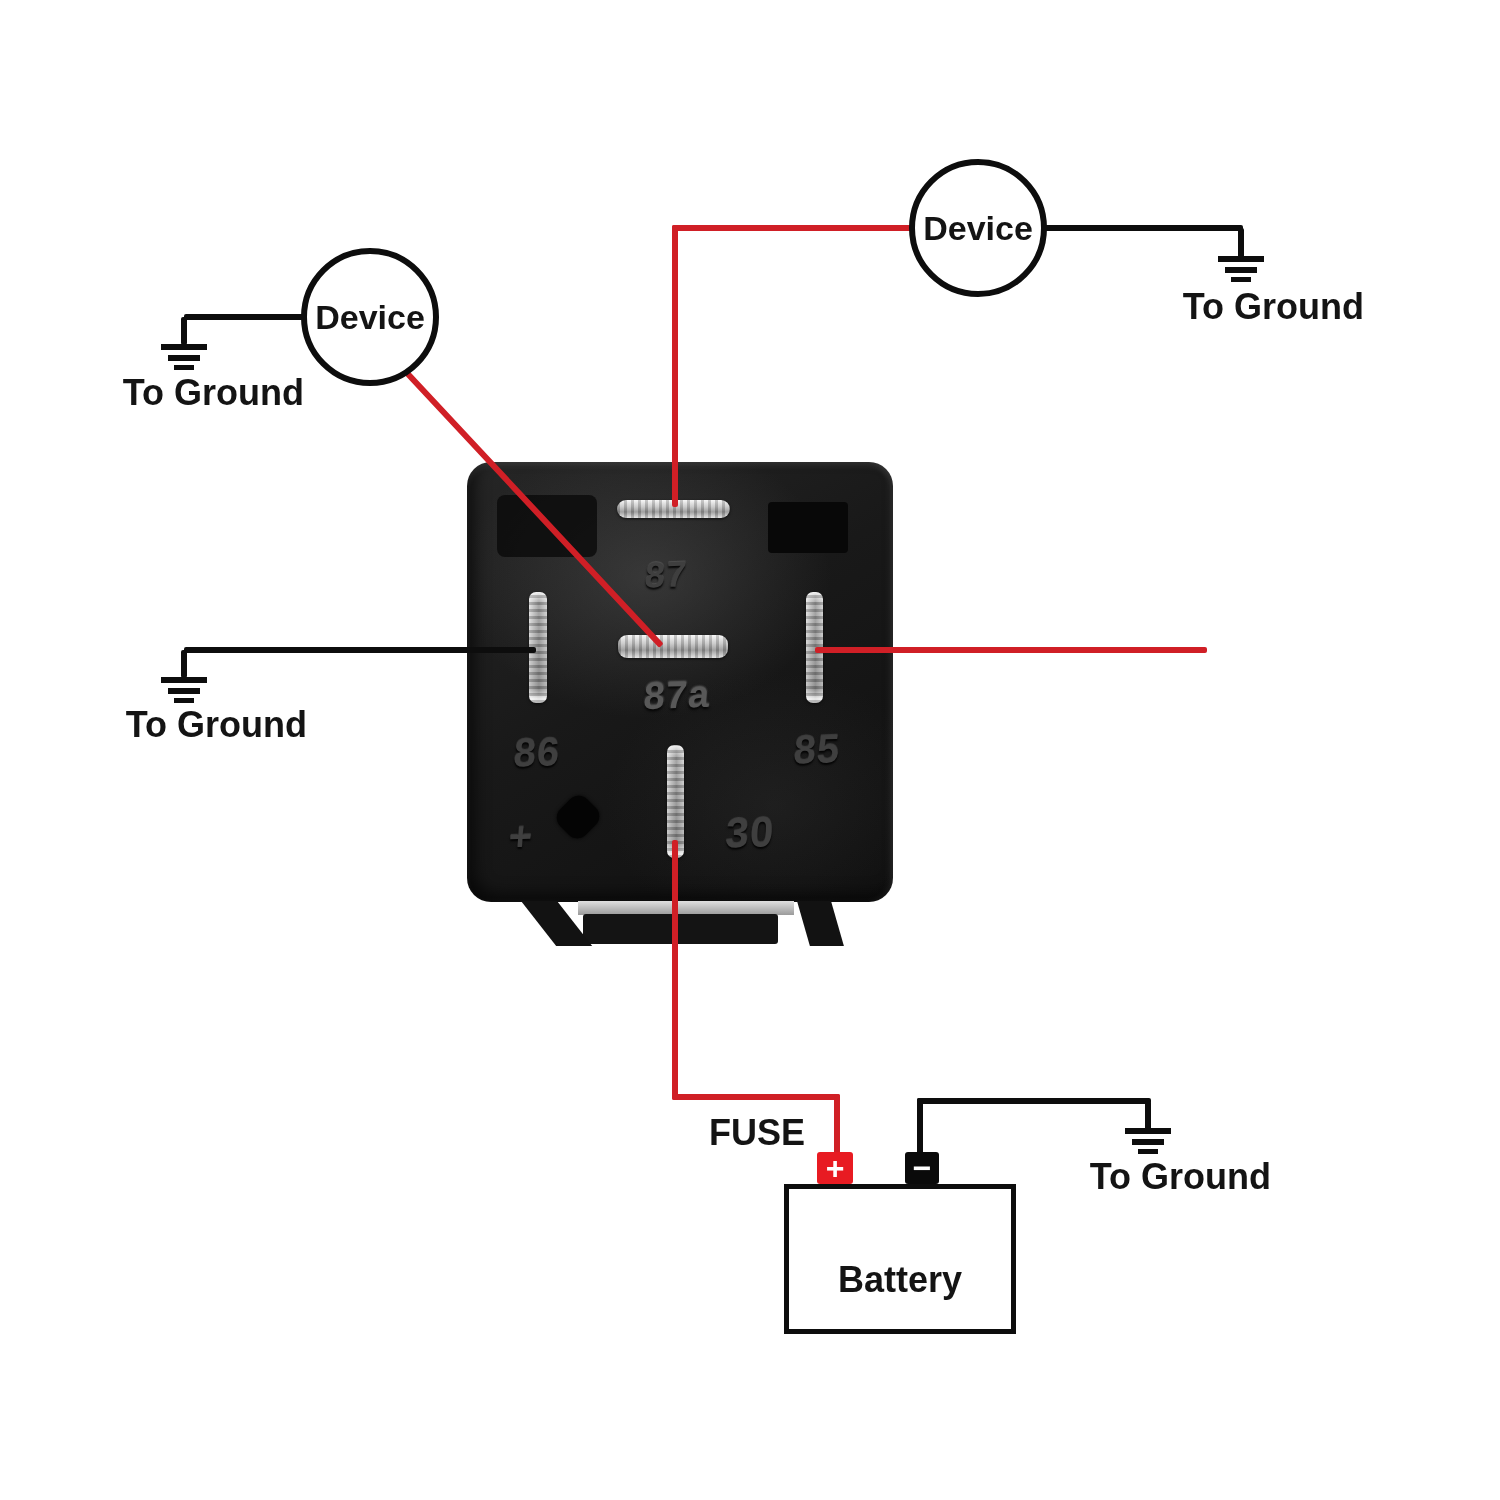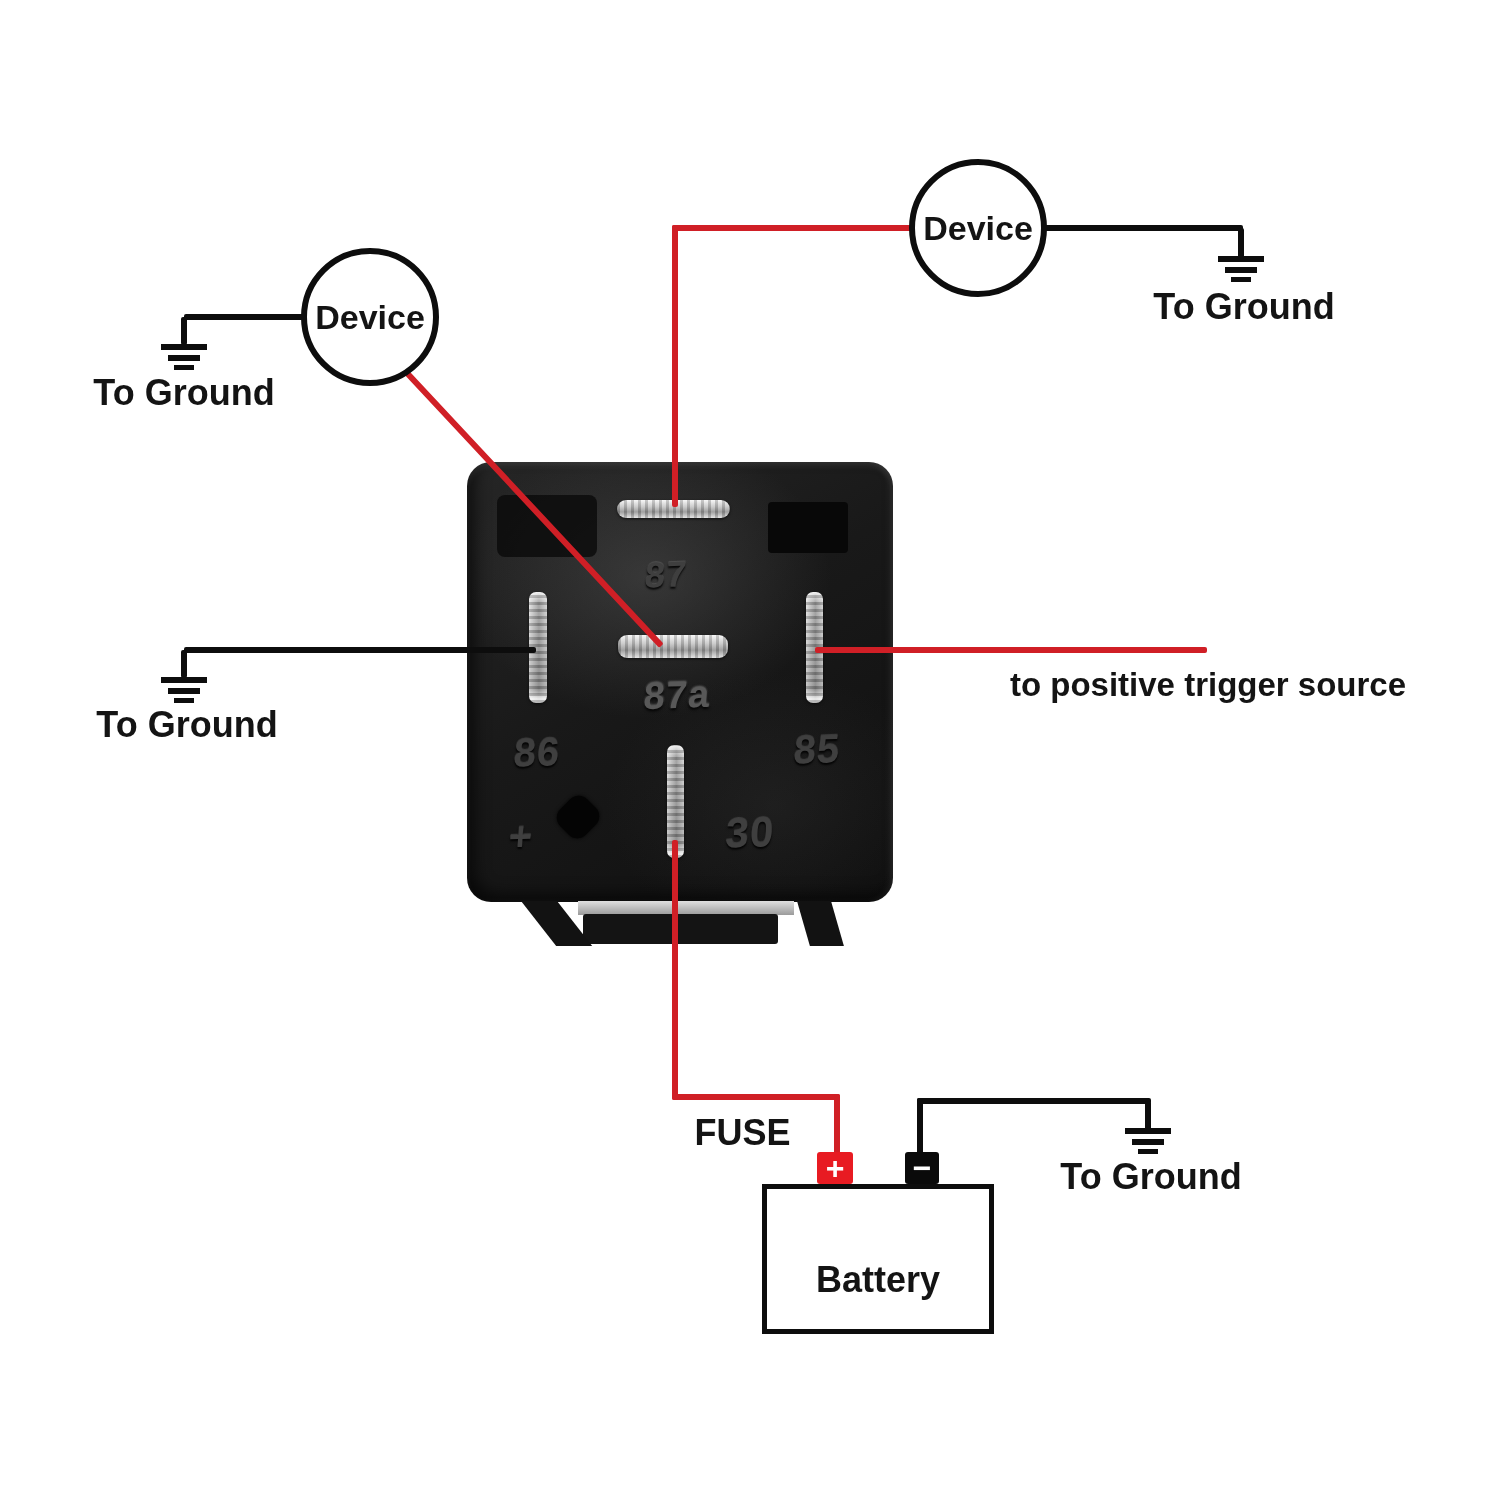--- a/index.html
+++ b/index.html
@@ -2,21 +2,21 @@
 <html><head>
 <meta charset="utf-8">
 <style>
   html,body{margin:0;padding:0;background:#ffffff;}
   #canvas{
     position:relative;width:1500px;height:1500px;background:#ffffff;overflow:hidden;
     font-family:"Liberation Sans",sans-serif;
   }
   .wire{position:absolute;background:#0d0d0d;border-radius:2px;}
   .wire.red{background:#d01f26;}
-  .lbl{position:absolute;font-weight:bold;color:#141414;text-align:center;}
+  .lbl{position:absolute;font-weight:bold;color:#141414;text-align:right;}
   .lbl.ground{font-size:36px;width:240px;}
   .gnd{position:absolute;width:46px;height:27px;}
   .gnd .b1,.gnd .b2,.gnd .b3{position:absolute;background:#0d0d0d;}
   .gnd .b1{left:0;top:0;width:46px;height:6px;}
   .gnd .b2{left:7px;top:11px;width:32px;height:6px;}
   .gnd .b3{left:13px;top:21px;width:20px;height:5px;}
   .device{
     position:absolute;width:126px;height:126px;border-radius:50%;
     border:6px solid #0d0d0d;background:#ffffff;
     display:flex;align-items:center;justify-content:center;
@@ -59,21 +59,21 @@
   }
   .emboss.bright{color:#585858;text-shadow:0 2px 3px rgba(0,0,0,.9), 0 -1px 2px rgba(170,170,170,.5);}
   .clover{position:absolute;left:93px;top:336px;width:36px;height:38px;background:#040404;border-radius:12px;transform:rotate(45deg);box-shadow:0 0 4px rgba(0,0,0,.8);}
   .bracket-strip{position:absolute;left:111px;top:439px;width:216px;height:14px;background:linear-gradient(180deg,#e0e0e0,#9b9b9b);}
   .bracket-bar{position:absolute;left:116px;top:452px;width:195px;height:30px;background:#141414;border-radius:3px;}
   .foot{position:absolute;top:439px;width:36px;height:45px;background:#121212;transform-origin:top left;}
   .foot.left{left:54px;transform:skewX(38deg);}
   .foot.right{left:330px;width:34px;transform:skewX(16deg);}
   
   #battery-box{
-    position:absolute;left:762px;top:1184px;width:232px;height:150px;background:#ffffff;
+    position:absolute;left:784px;top:1184px;width:232px;height:150px;background:#ffffff;
     border:5px solid #0d0d0d;display:flex;align-items:flex-end;justify-content:center;
     font-weight:bold;font-size:36px;color:#141414;padding-bottom:28px;box-sizing:border-box;
   }
   .terminal{
     position:absolute;top:1152px;width:36px;height:32px;border-radius:3px;
     display:flex;align-items:center;justify-content:center;
     color:#ffffff;font-weight:bold;font-size:32px;line-height:1;z-index:4;
   }
   #term-pos{left:817px;background:#e81b22;}
   #term-neg{left:905px;width:34px;background:#0a0a0a;}
@@ -140,21 +140,20 @@
   <div class="wire z5" style="left:184px;top:647px;width:352px;height:6px;"></div>
   <div class="wire" style="left:181px;top:650px;width:6px;height:28px;"></div>
   <div class="gnd" style="left:161px;top:677px;">
     <div class="b1"></div>
     <div class="b2"></div>
     <div class="b3"></div>
   </div>
   <div class="lbl ground" style="left:67px;top:704px;">To Ground</div>
 
   <div class="wire red z5" style="left:815px;top:647px;width:392px;height:6px;"></div>
-  <div class="lbl" style="left:992px;top:666px;width:432px;font-size:33px;">to positive trigger source</div>
 
   <div class="wire red z5" style="left:672px;top:840px;width:6px;height:260px;"></div>
   <div class="wire red" style="left:672px;top:1094px;width:168px;height:6px;"></div>
   <div class="wire red" style="left:834px;top:1094px;width:6px;height:60px;"></div>
   <div class="lbl" style="left:680px;top:1112px;width:125px;font-size:36px;">FUSE</div>
 
   <div id="term-pos" class="terminal">
     <span>+</span>
   </div>
   <div id="term-neg" class="terminal">

